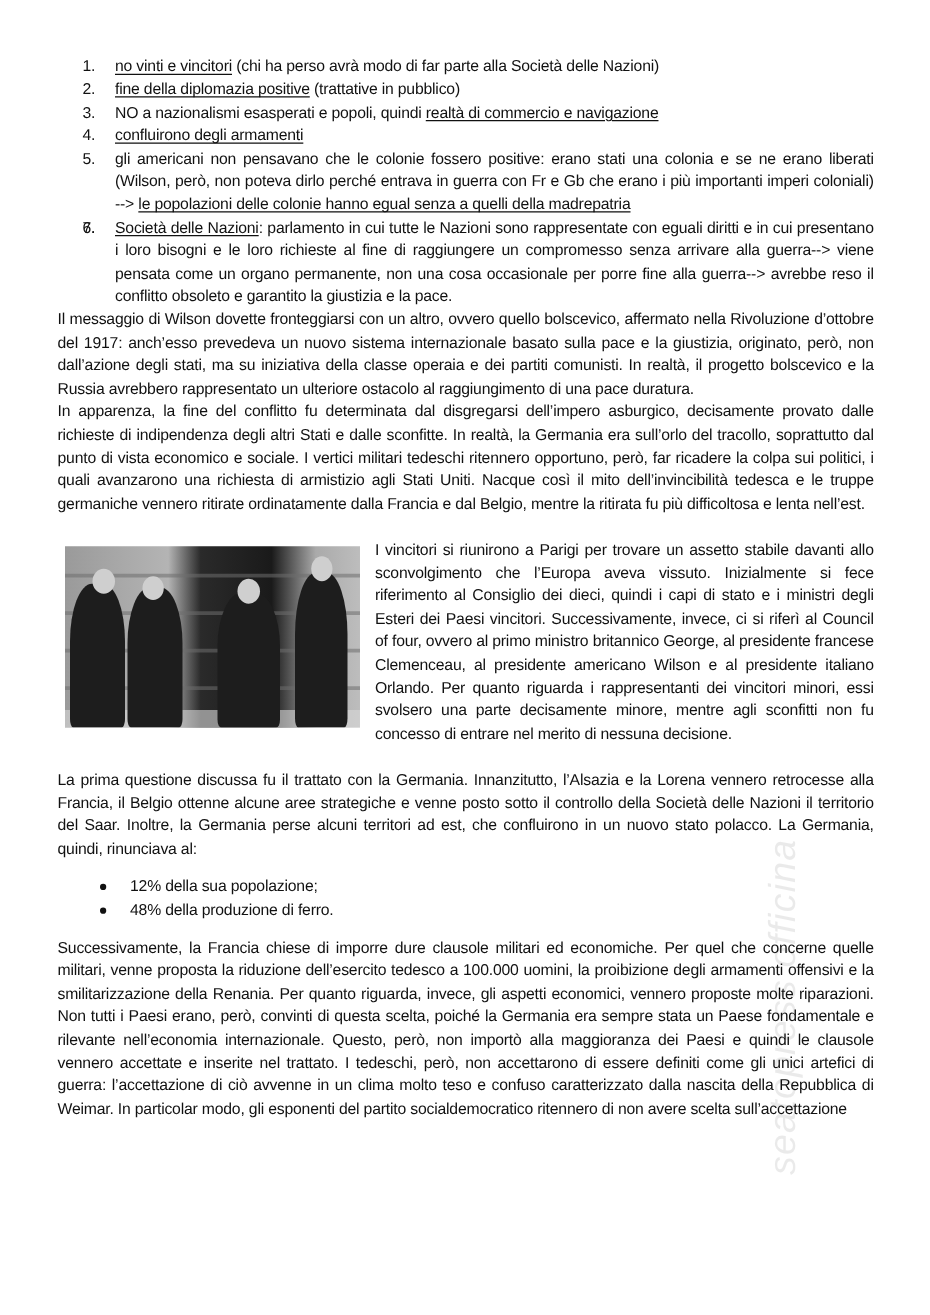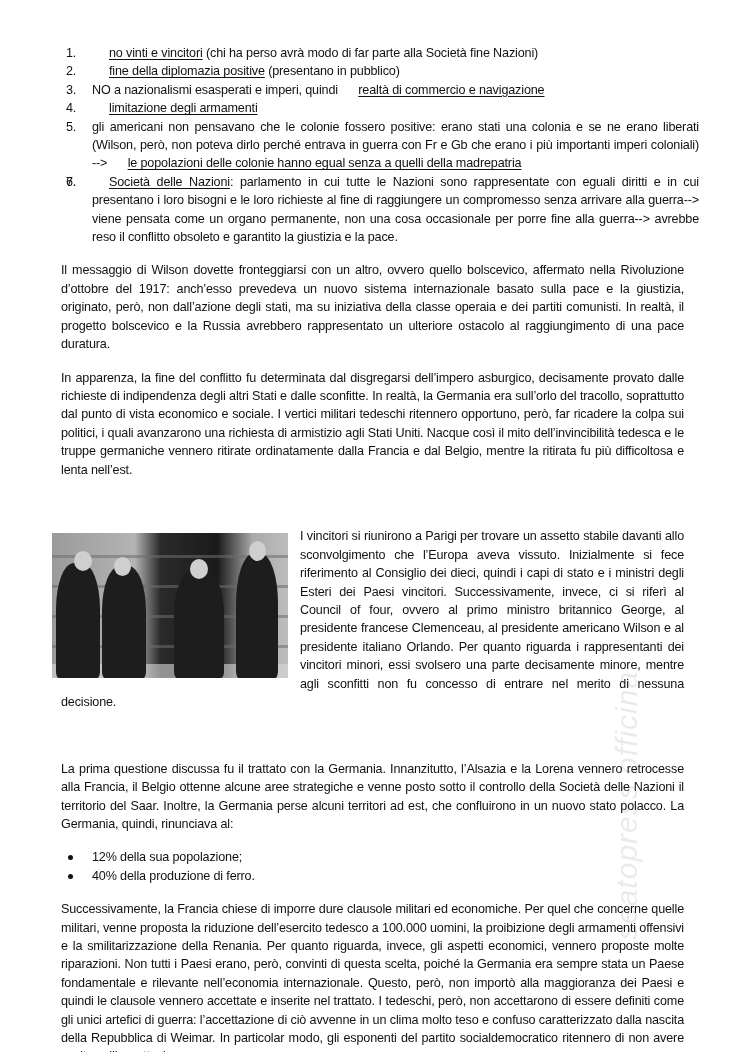--- a/index.html
+++ b/index.html
@@ -6,30 +6,30 @@
     body {
       width: 744px; height: 1052px; position: relative; overflow: hidden;
       font-family: "Liberation Sans", sans-serif;
       color: #111111;
     }
     .page {
       position: absolute; left: 46px; top: 44px; width: 653px;
       font-size: 12.6px; line-height: 18.4px;
       letter-spacing: -0.15px;
     }
-    p { margin: 15px; text-align: justify; }
-    .u { text-decoration: underline; text-underline-offset: 2px; margin-left: 17px; }
+    p { margin: 0; text-align: justify; }
+    .u { text-decoration: underline; text-underline-offset: 2px; }
     ol.numbered { margin: 0; padding: 0; list-style: none; }
     ol.numbered li {
       position: relative; padding-left: 46px; text-align: justify;
     }
     ol.numbered li .num {
       position: absolute; left: 20px; top: 0;
     }
-    ul.bullets { margin: 0; padding: 0; list-style: none; }
+    ul.bullets { margin: 12px; padding: 0; list-style: none; }
     ul.bullets li { position: relative; padding-left: 46px; }
     ul.bullets li .dot {
       position: absolute; left: 22px; top: 7px; width: 5px; height: 5px;
       border-radius: 50%; background: #111;
     }
     .gap { height: 18.4px; }
     .figure-block { position: relative; }
     .photo {
       float: left; width: 236px; height: 145px; margin: 6px 12px 4px 6px;
       position: relative; overflow: hidden;
@@ -47,24 +47,24 @@
     }
   </style>
 </head>
 <body>
 
 <div class="watermark">seatopress officina</div>
 
 <div class="page">
 
   <ol class="numbered">
-    <li><span class="num">1.</span><span class="u">no vinti e vincitori</span><span> (chi ha perso avrà modo di far parte alla Società fine Nazioni)</span></li>
-    <li><span class="num">2.</span><span class="u">fine della diplomazia positive</span><span> (presentano in pubblico)</span></li>
-    <li><span class="num">3.</span><span>NO a nazionalismi esasperati e imperi, quindi </span><span class="u">realtà di commercio e navigazione</span></li>
-    <li><span class="num">4.</span><span class="u">limitazione degli armamenti</span></li>
+    <li><span class="num">1.</span><span class="u">no vinti e vincitori</span><span> (chi ha perso avrà modo di far parte alla Società delle Nazioni)</span></li>
+    <li><span class="num">2.</span><span class="u">fine della diplomazia positive</span><span> (trattative in pubblico)</span></li>
+    <li><span class="num">3.</span><span>NO a nazionalismi esasperati e popoli, quindi </span><span class="u">realtà di commercio e navigazione</span></li>
+    <li><span class="num">4.</span><span class="u">confluirono degli armamenti</span></li>
     <li><span class="num">5.</span><span>gli americani non pensavano che le colonie fossero positive: erano stati una colonia e se ne erano liberati (Wilson, però, non poteva dirlo perché entrava in guerra con Fr e Gb che erano i più importanti imperi coloniali) --&gt; </span><span class="u">le popolazioni delle colonie hanno egual senza a quelli della madrepatria</span></li>
     <li><span class="num">6.</span></li>
     <li><span class="num">7.</span><span class="u">Società delle Nazioni</span><span>: parlamento in cui tutte le Nazioni sono rappresentate con eguali diritti e in cui presentano i loro bisogni e le loro richieste al fine di raggiungere un compromesso senza arrivare alla guerra--&gt; viene pensata come un organo permanente, non una cosa occasionale per porre fine alla guerra--&gt; avrebbe reso il conflitto obsoleto e garantito la giustizia e la pace.</span></li>
   </ol>
 
   <p>Il messaggio di Wilson dovette fronteggiarsi con un altro, ovvero quello bolscevico, affermato nella Rivoluzione d’ottobre del 1917: anch’esso prevedeva un nuovo sistema internazionale basato sulla pace e la giustizia, originato, però, non dall’azione degli stati, ma su iniziativa della classe operaia e dei partiti comunisti. In realtà, il progetto bolscevico e la Russia avrebbero rappresentato un ulteriore ostacolo al raggiungimento di una pace duratura.</p>
   <p>In apparenza, la fine del conflitto fu determinata dal disgregarsi dell’impero asburgico, decisamente provato dalle richieste di indipendenza degli altri Stati e dalle sconfitte. In realtà, la Germania era sull’orlo del tracollo, soprattutto dal punto di vista economico e sociale. I vertici militari tedeschi ritennero opportuno, però, far ricadere la colpa sui politici, i quali avanzarono una richiesta di armistizio agli Stati Uniti. Nacque così il mito dell’invincibilità tedesca e le truppe germaniche vennero ritirate ordinatamente dalla Francia e dal Belgio, mentre la ritirata fu più difficoltosa e lenta nell’est.</p>
 
   <div class="gap"></div>
 
@@ -86,17 +86,17 @@
     </div>
     <p>I vincitori si riunirono a Parigi per trovare un assetto stabile davanti allo sconvolgimento che l’Europa aveva vissuto. Inizialmente si fece riferimento al Consiglio dei dieci, quindi i capi di stato e i ministri degli Esteri dei Paesi vincitori. Successivamente, invece, ci si riferì al Council of four, ovvero al primo ministro britannico George, al presidente francese Clemenceau, al presidente americano Wilson e al presidente italiano Orlando. Per quanto riguarda i rappresentanti dei vincitori minori, essi svolsero una parte decisamente minore, mentre agli sconfitti non fu concesso di entrare nel merito di nessuna decisione.</p>
   </div>
 
   <div class="gap"></div>
 
   <p>La prima questione discussa fu il trattato con la Germania. Innanzitutto, l’Alsazia e la Lorena vennero retrocesse alla Francia, il Belgio ottenne alcune aree strategiche e venne posto sotto il controllo della Società delle Nazioni il territorio del Saar. Inoltre, la Germania perse alcuni territori ad est, che confluirono in un nuovo stato polacco. La Germania, quindi, rinunciava al:</p>
 
   <ul class="bullets">
     <li><span class="dot"></span><span>12% della sua popolazione;</span></li>
-    <li><span class="dot"></span><span>40% della produzione di ferro.</span></li>
+    <li><span class="dot"></span><span>48% della produzione di ferro.</span></li>
   </ul>
 
   <p>Successivamente, la Francia chiese di imporre dure clausole militari ed economiche. Per quel che concerne quelle militari, venne proposta la riduzione dell’esercito tedesco a 100.000 uomini, la proibizione degli armamenti offensivi e la smilitarizzazione della Renania. Per quanto riguarda, invece, gli aspetti economici, vennero proposte molte riparazioni. Non tutti i Paesi erano, però, convinti di questa scelta, poiché la Germania era sempre stata un Paese fondamentale e rilevante nell’economia internazionale. Questo, però, non importò alla maggioranza dei Paesi e quindi le clausole vennero accettate e inserite nel trattato. I tedeschi, però, non accettarono di essere definiti come gli unici artefici di guerra: l’accettazione di ciò avvenne in un clima molto teso e confuso caratterizzato dalla nascita della Repubblica di Weimar. In particolar modo, gli esponenti del partito socialdemocratico ritennero di non avere scelta sull’accettazione</p>
 </div>
 
 </body></html>

